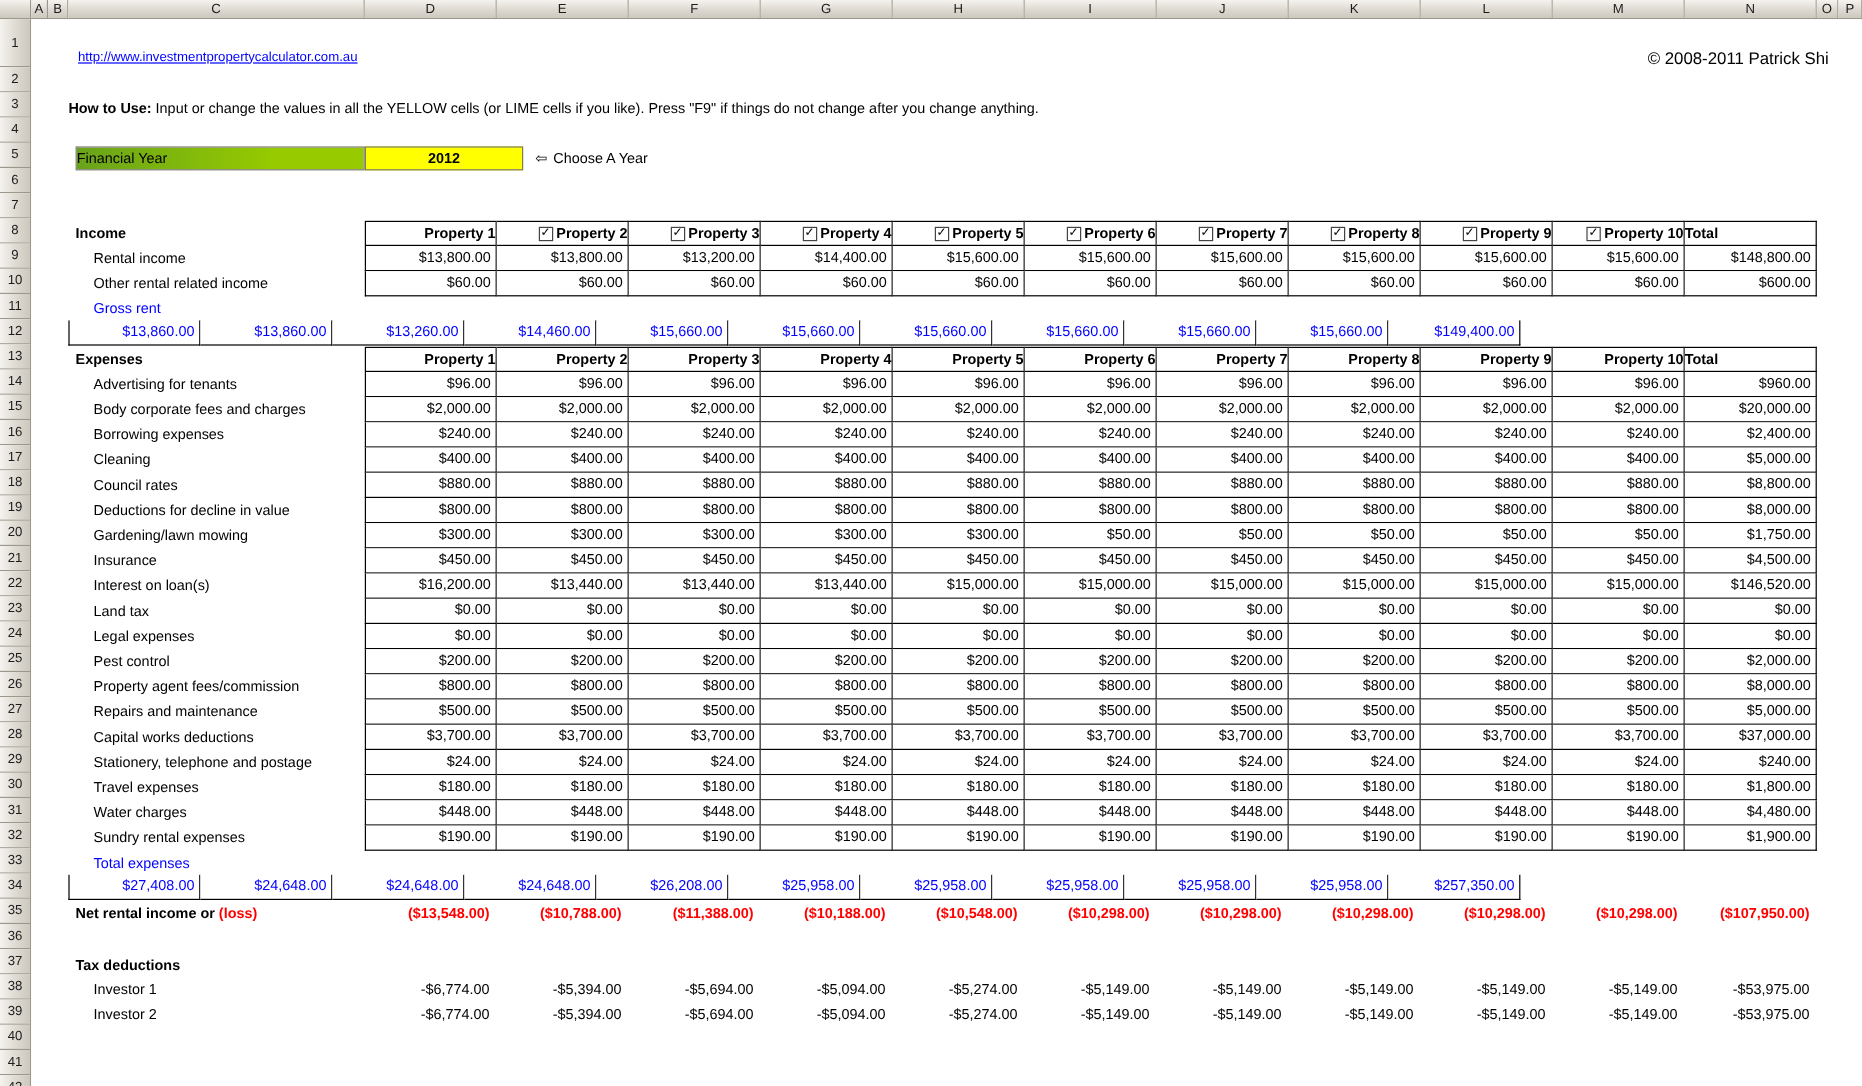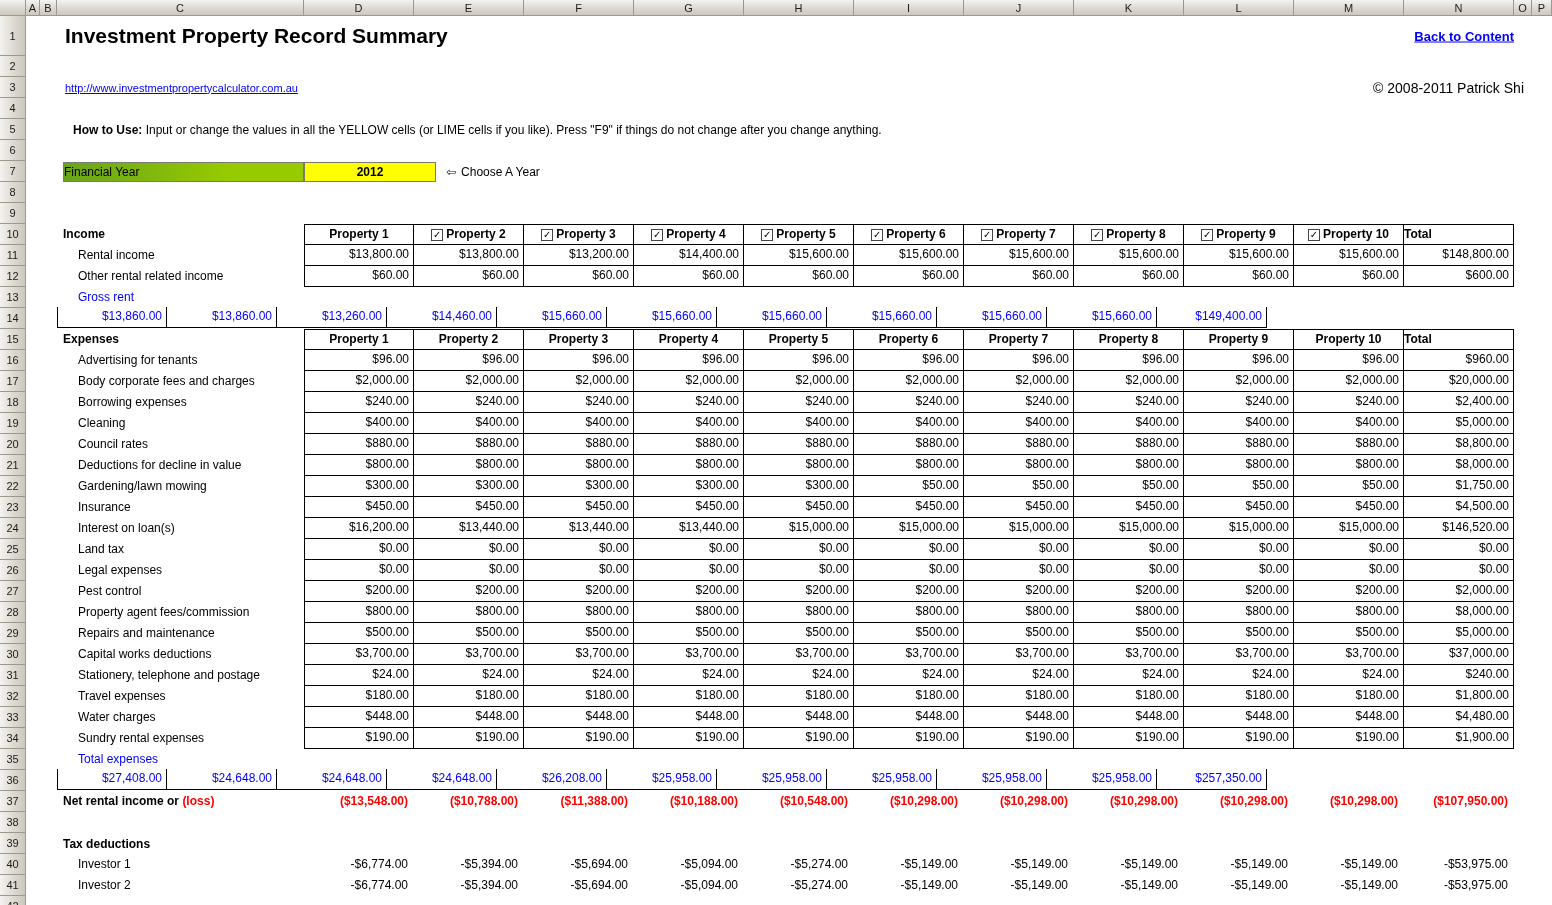--- a/index.html
+++ b/index.html
@@ -28,21 +28,21 @@
   .content { flex:1; padding-left:31px; position:relative; background:#fff; }
   .row { display:flex; height:21px; position:relative; align-items:center; }
   .row.r1 { height:40px; }
 
   .title { font-size:21px; font-weight:bold; padding-left:8px; white-space:nowrap; }
   .back-link { position:absolute; right:38px; top:50%; transform:translateY(-50%);
                color:var(--link-blue,#0000ff); font-weight:bold; font-size:13px; text-decoration:underline; cursor:pointer; }
   .url-link { margin-left:8px; color:var(--link-blue,#0000ff); text-decoration:underline; font-size:11px; cursor:pointer; }
   .copyright { position:absolute; right:28px; font-size:14px; }
 
-  .howto-label { font-weight:bold; margin-left:16px; white-space:pre; }
+  .howto-label { font-weight:bold; margin-left:0; white-space:pre; }
   .howto-text { white-space:pre; }
 
   .green-cell { width:241px; height:20px; margin-left:6px; line-height:18px;
                 background:linear-gradient(90deg,#69a31a 0%, var(--year-label-green,#97cb00) 70%);
                 border:1px solid #7a7a6e; padding-right:6px; }
   .yellow-cell { width:132px; height:20px; line-height:18px; background:var(--year-value-yellow,#ffff00);
                  border:1px solid #7a7a6e; font-weight:bold; text-align:center; cursor:cell; }
   .year-hint { margin-left:10px; display:flex; align-items:center; gap:5px; white-space:nowrap; }
 
   
@@ -50,21 +50,21 @@
   .label-cell.sub { padding-left:21px; }
   .section { font-weight:bold; }
   .cells { display:flex; height:100%; }
   .cell { width:110px; flex:none; height:21px; line-height:19px; font-size:12px; }
   .num { text-align:right; padding-right:4px; cursor:cell; }
 
   .trow { height:21px; align-items:stretch; }
   .trow .cell { border-right:1px solid #000; border-bottom:1px solid #000; background:#fff; }
   .trow .cells .cell:first-child { border-left:1px solid #000; }
   .thead .cell { border-top:1px solid #000; font-weight:bold; }
-  .hdr { display:flex; align-items:center; justify-content:center; gap:3px; }
+  .hdr { display:flex; align-items:center; justify-content:flex-end; gap:3px; }
   .hdr.thr { justify-content:flex-start; padding-right:5px; }
   .hlabel { white-space:nowrap; }
   .cb { width:12px; height:12px; flex:none; border:1px solid #444; background:#fff;
         display:flex; align-items:center; justify-content:center; font-size:10px; line-height:10px; font-weight:bold; cursor:pointer; }
 
   .computed, .computed .cell, .computed .label-cell { color:var(--computed-blue,#0000ff);flex-direction:column; }
 
   .netrow { align-items:stretch; }
   .netlabel { font-weight:bold; }
   .netlabel .red { color:var(--negative-red,#ff0000); }
@@ -136,24 +136,20 @@
         <div class="gcell">36</div>
         <div class="gcell">37</div>
         <div class="gcell">38</div>
         <div class="gcell">39</div>
         <div class="gcell">40</div>
         <div class="gcell">41</div>
         <div class="gcell">42</div>
       </div>
     <div class="content">
 
-      <div class="row r1">
-        <span class="title">Investment Property Record Summary</span>
-        <a class="back-link">Back to Content</a>
-      </div>
 
       <div class="row"></div>
 
       <div class="row">
         <a class="url-link">http://www.investmentpropertycalculator.com.au</a>
         <span class="copyright">© 2008-2011 Patrick Shi</span>
       </div>
 
       <div class="row"></div>
 

